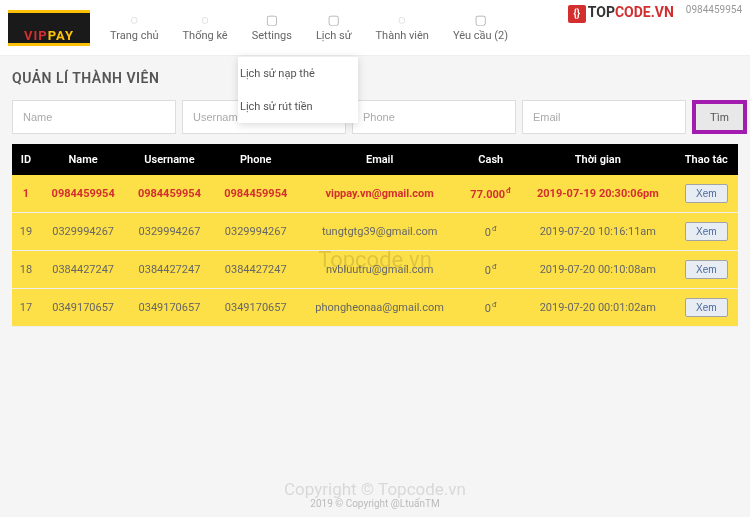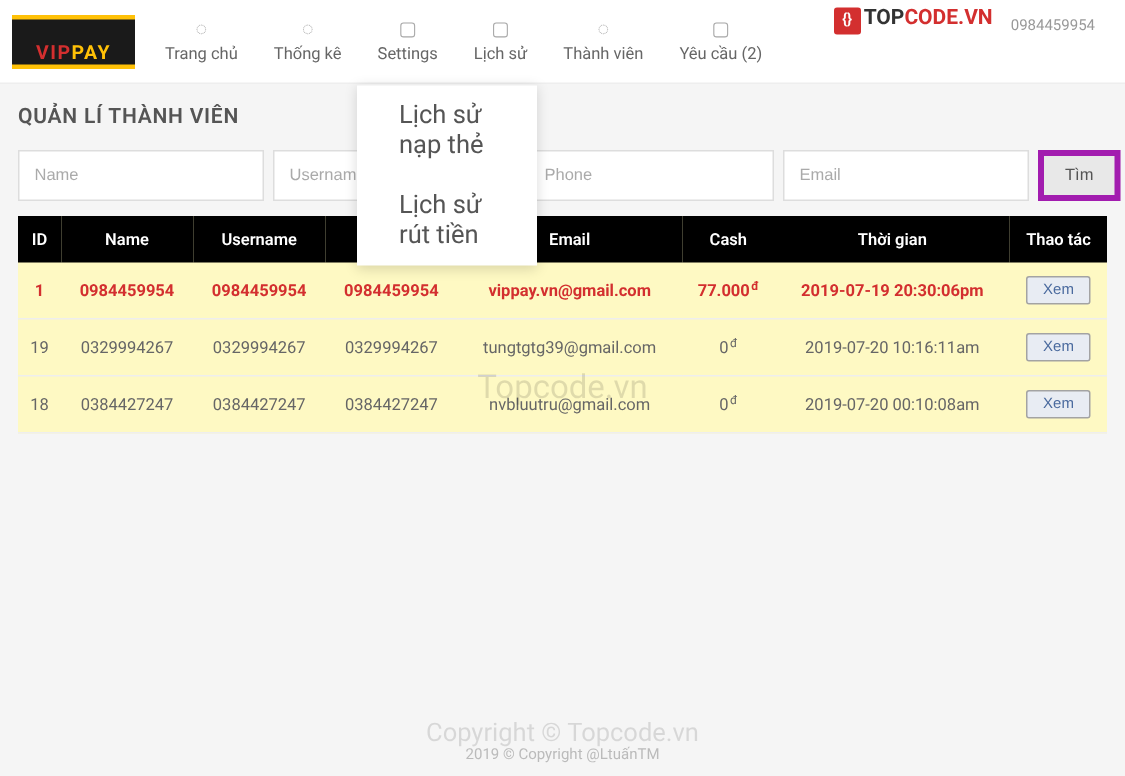--- a/index.html
+++ b/index.html
@@ -7,33 +7,33 @@
 .header{background:#fff;height:56px;display:flex;align-items:center;padding:0 8px;border-bottom:1px solid #eee;position:relative}
 .logo{width:82px;height:36px;background:#1a1a1a;display:flex;align-items:flex-end;justify-content:center;position:relative;border-top:3px solid #ffc107;border-bottom:3px solid #ffc107}
 .logo-text{font-weight:bold;font-size:13px;letter-spacing:1px}
 .logo-text .v{color:#d32f2f}
 .logo-text .p{color:#ffc107}
 .nav{display:flex;margin-left:8px}
 .nav-item{display:flex;flex-direction:column;align-items:center;justify-content:center;padding:6px 12px;color:#666;font-size:11px;cursor:pointer;position:relative}
 .nav-item .ico{font-size:13px;color:#aaa;margin-bottom:3px;line-height:1}
 .nav-item.open{background:#fff}
 .dropdown{position:absolute;top:56px;left:238px;background:#fff;box-shadow:0 2px 8px rgba(0,0,0,0.15);width:120px;z-index:10;border-top:1px solid #eee}
-.dropdown-item{padding:10px 28px;font-size:17px;color:#555;cursor:pointer}
-.topright{position:absolute;right:20px;top:4px;display:flex;align-items:flex-end;gap:4px}
+.dropdown-item{padding:10px 2px;font-size:11px;color:#555;cursor:pointer}
+.topright{position:absolute;right:8px;top:4px;display:flex;align-items:flex-start;gap:4px}
 .brand2{font-size:14px;font-weight:bold;color:#d32f2f}
 .brand2 .t{color:#333}
 .brand2-icon{width:18px;height:18px;background:#d32f2f;color:#fff;display:inline-flex;align-items:center;justify-content:center;font-size:10px;border-radius:2px;margin-right:2px}
 .usernum{font-size:10px;color:#999;margin-left:8px}
 .content{padding:14px 12px}
 h2{font-size:14px;color:#555;font-weight:600;margin-bottom:14px;letter-spacing:0.5px}
 .filters{display:flex;gap:6px;margin-bottom:10px}
 .filters input{flex:1;padding:7px 10px;border:1px solid #ddd;font-size:11px;color:#777;background:#fff}
 .filters input::placeholder{color:#aaa}
 .filters button{padding:7px 14px;background:#e8e8e8;border:4px solid #a21caf;color:#555;font-size:11px;cursor:pointer}
-.table{width:100%;border-collapse:collapse;background:#fef9c3}
+.table{width:100%;border-collapse:collapse;background:#fde047}
 .table th{background:#000;color:#fff;padding:9px 6px;font-size:11px;font-weight:600;text-align:center}
 .table td{padding:9px 6px;border-bottom:1px solid #eee;text-align:center;font-size:11px;color:#666}
 .table tr.hl td{color:#d32f2f;font-weight:bold}
 .table tr.hl td.id{color:#d32f2f}
 .btn-xem{background:#e8ecf3;border:1px solid #a3a3a3;color:#4a6a9e;padding:3px 10px;font-size:10px;cursor:pointer;border-radius:2px}
 sup{font-size:8px;margin-left:1px}
 .watermark{position:absolute;left:50%;top:50%;transform:translate(-50%,-50%);font-size:22px;color:rgba(0,0,0,0.12);pointer-events:none;z-index:20}
 .watermark2{position:absolute;left:50%;bottom:18px;transform:translateX(-50%);font-size:17px;color:rgba(0,0,0,0.12);pointer-events:none;z-index:20}
 .footer{position:absolute;bottom:8px;left:0;right:0;text-align:center;font-size:10px;color:#bbb}
 </style>
@@ -129,19 +129,29 @@
         <tr>
           <td class="id">18</td>
           <td>0384427247</td>
           <td>0384427247</td>
           <td>0384427247</td>
           <td>nvbluutru@gmail.com</td>
           <td>0<sup>đ</sup></td>
           <td>2019-07-20 00:10:08am</td>
           <td><button class="btn-xem">Xem</button></td>
         </tr>
+        <tr>
+          <td class="id">17</td>
+          <td>0349170657</td>
+          <td>0349170657</td>
+          <td>0349170657</td>
+          <td>phongheonaa@gmail.com</td>
+          <td>0<sup>đ</sup></td>
+          <td>2019-07-20 00:01:02am</td>
+          <td><button class="btn-xem">Xem</button></td>
+        </tr>
       </tbody>
   </table>
 </div>
 
 <div class="watermark">Topcode.vn</div>
 <div class="watermark2">Copyright © Topcode.vn</div>
 <div class="footer">2019 © Copyright @LtuấnTM</div>
 
 </body></html>

